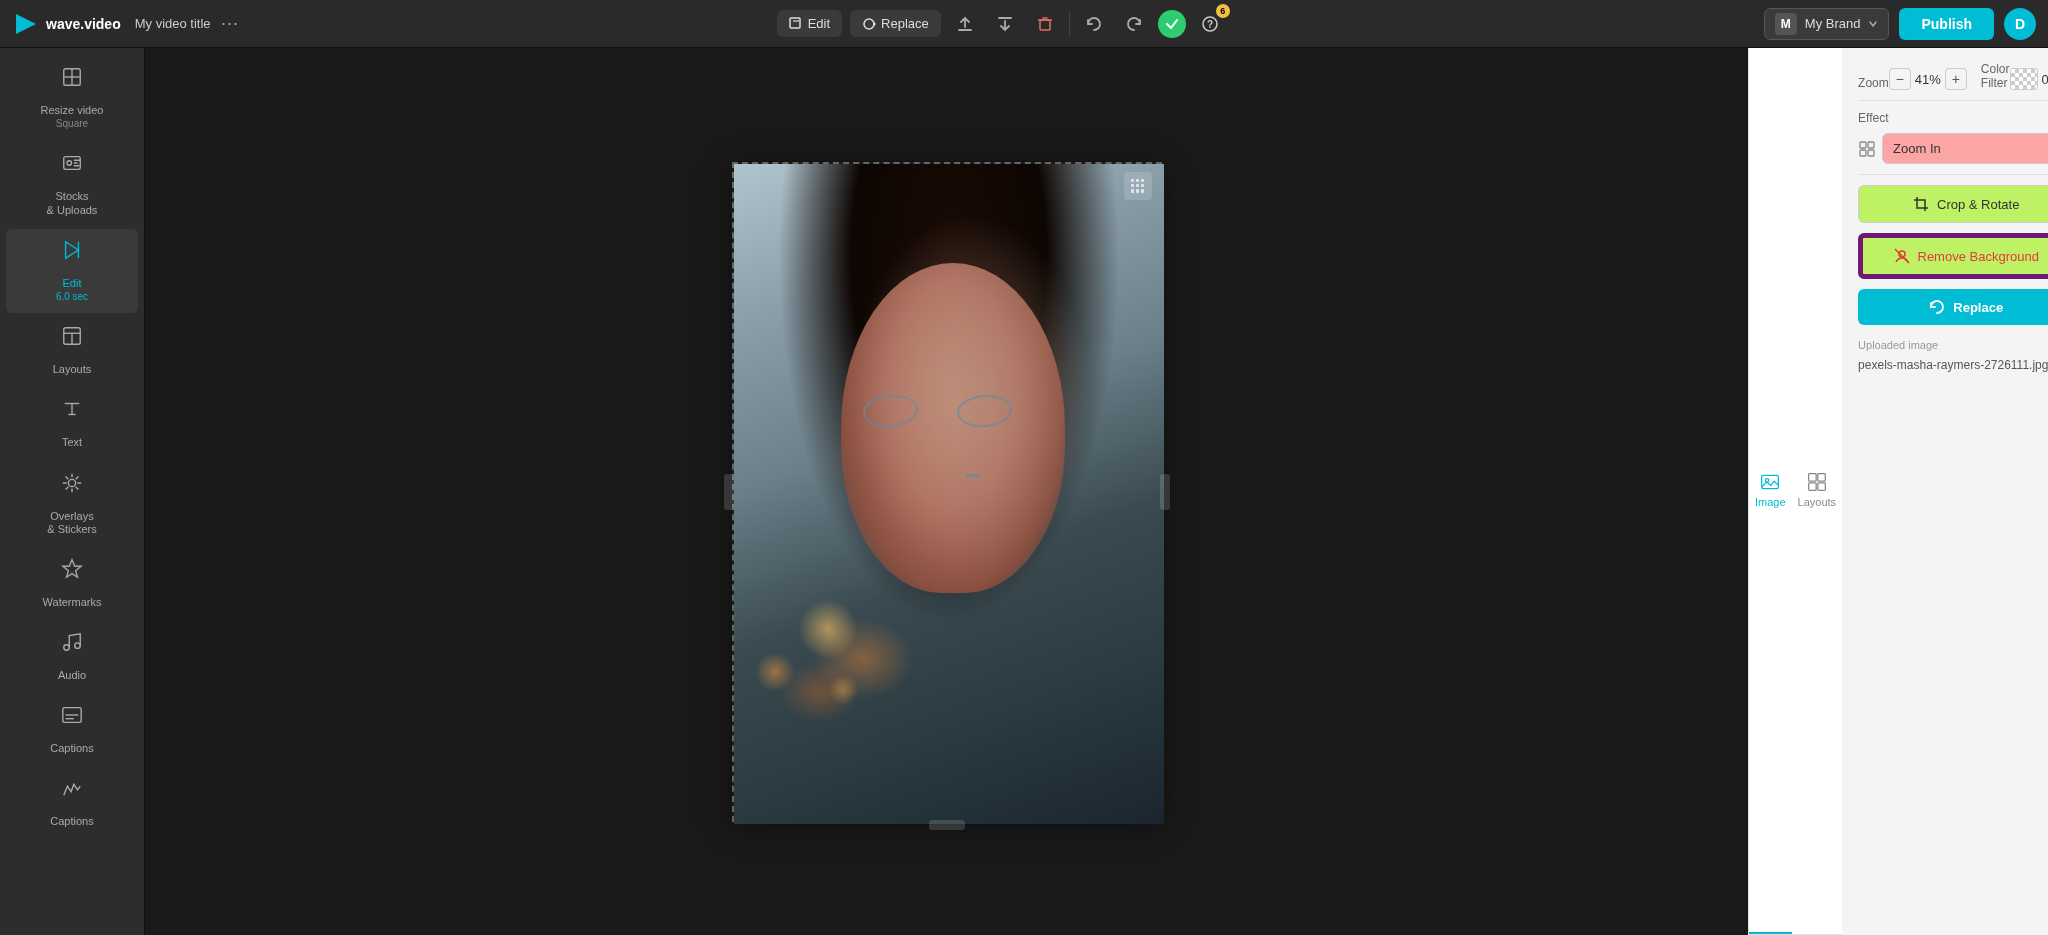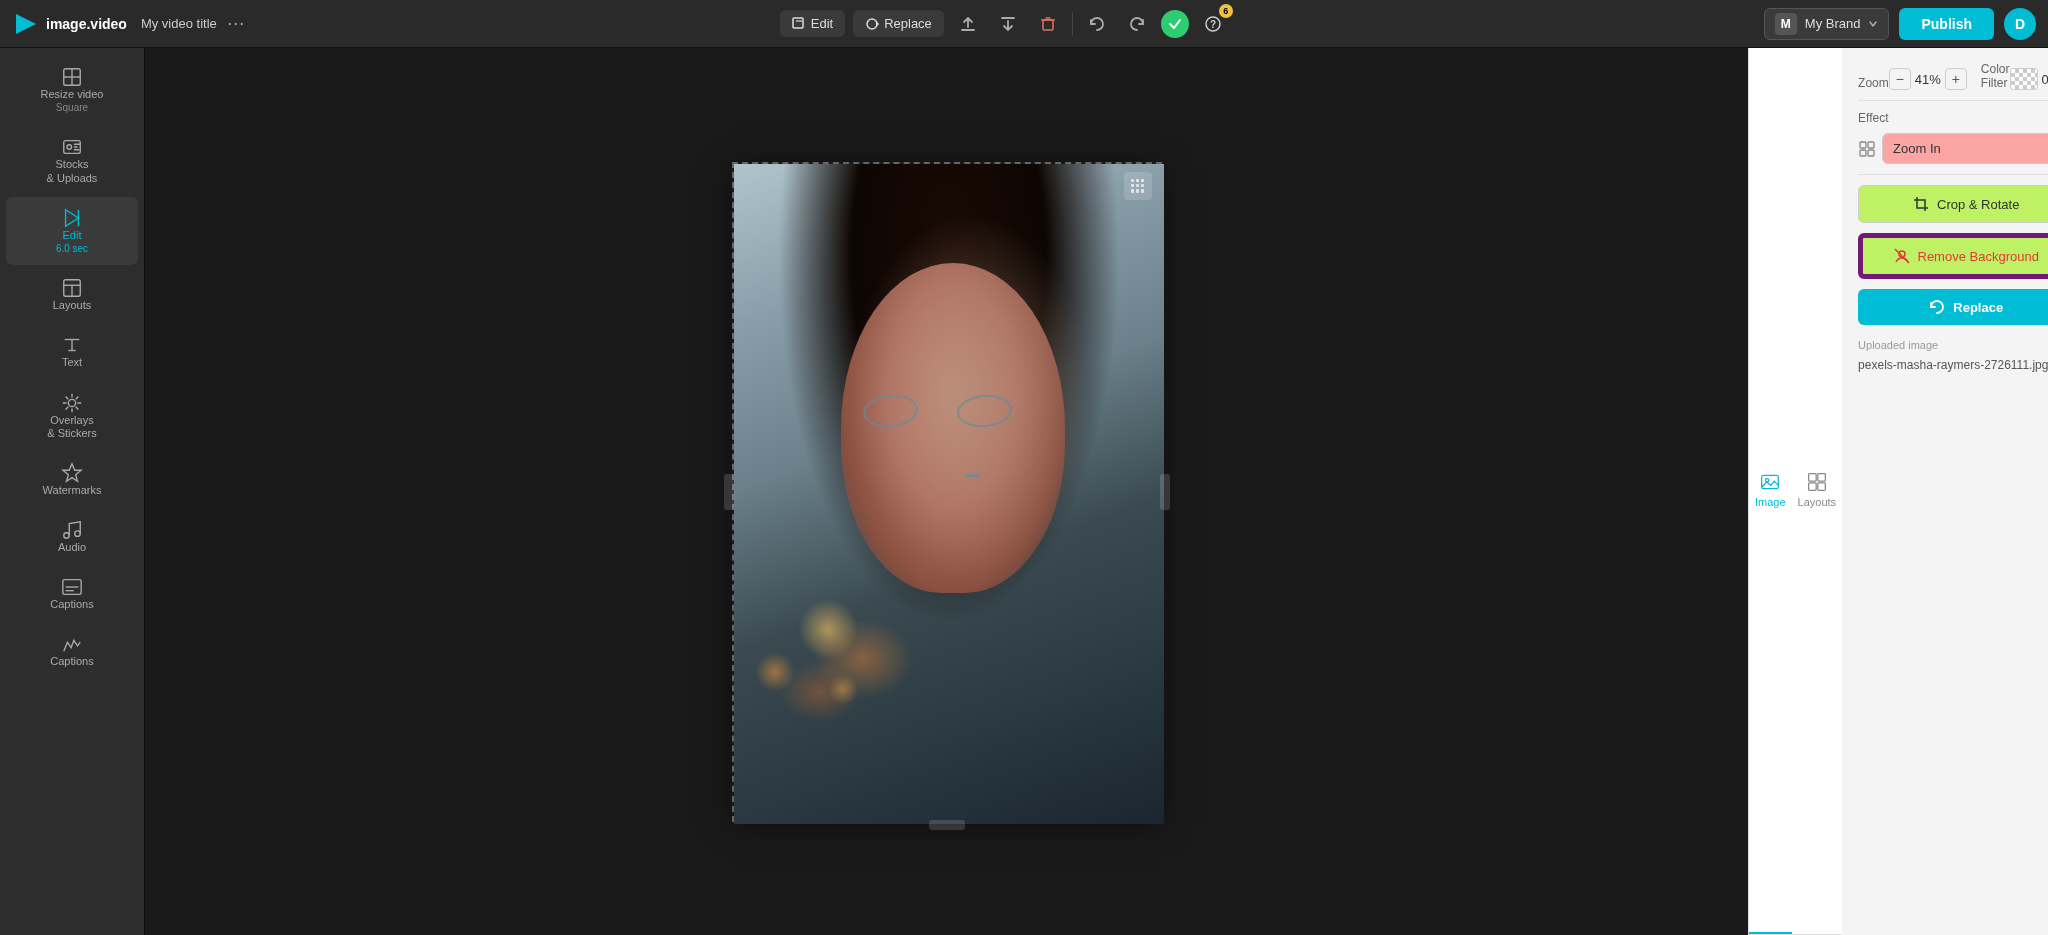--- a/index.html
+++ b/index.html
@@ -51,21 +51,21 @@
     
     .main { display: flex; flex: 1; overflow: hidden; }
 
     
     .sidebar {
       width: 145px; background: #2d2d2d; display: flex; flex-direction: column;
       padding: 8px 0; gap: 2px; flex-shrink: 0; border-right: 1px solid #111;
     }
     .sidebar-item {
       display: flex; flex-direction: column; align-items: center; justify-content: center;
-      padding: 10px 6px; gap: 0; cursor: pointer; border-radius: 6px; margin: 0 6px;
+      padding: 10px 6px; gap: 16px; cursor: pointer; border-radius: 6px; margin: 0 6px;
       color: #aaa; font-size: 11px; text-align: center;
     }
     .sidebar-item.active { background: #3a3a3a; color: #00bcd4; }
     .sidebar-item svg { width: 22px; height: 22px; }
     .sidebar-item .item-label { font-size: 11px; line-height: 1.2; }
 
     
     .canvas-area {
       flex: 1; display: flex; align-items: center; justify-content: center;
       background: #1a1a1a; position: relative; overflow: hidden;
@@ -186,21 +186,21 @@
   </style>
 </head>
 <body>
 
 <div class="topbar">
 
   <div class="logo-area">
     <svg class="logo-icon" viewBox="0 0 28 28">
       <polygon points="4,4 24,14 4,24" fill="#00bcd4"></polygon>
     </svg>
-    <span class="logo-text">image.video</span>
+    <span class="logo-text">wave.video</span>
     <span class="video-title" style="cursor:pointer;">My video title</span>
     <span class="more-dots">···</span>
   </div>
 
   <div class="topbar-center">
     <button class="tb-btn">
       <svg width="14" height="14" viewBox="0 0 14 14">
           <rect x="1" y="1" width="10" height="10" rx="1" fill="none" stroke="currentColor" stroke-width="1.5"></rect>
           <line x1="4" y1="4" x2="10" y2="4" stroke="currentColor" stroke-width="1.2"></line>
         </svg>

